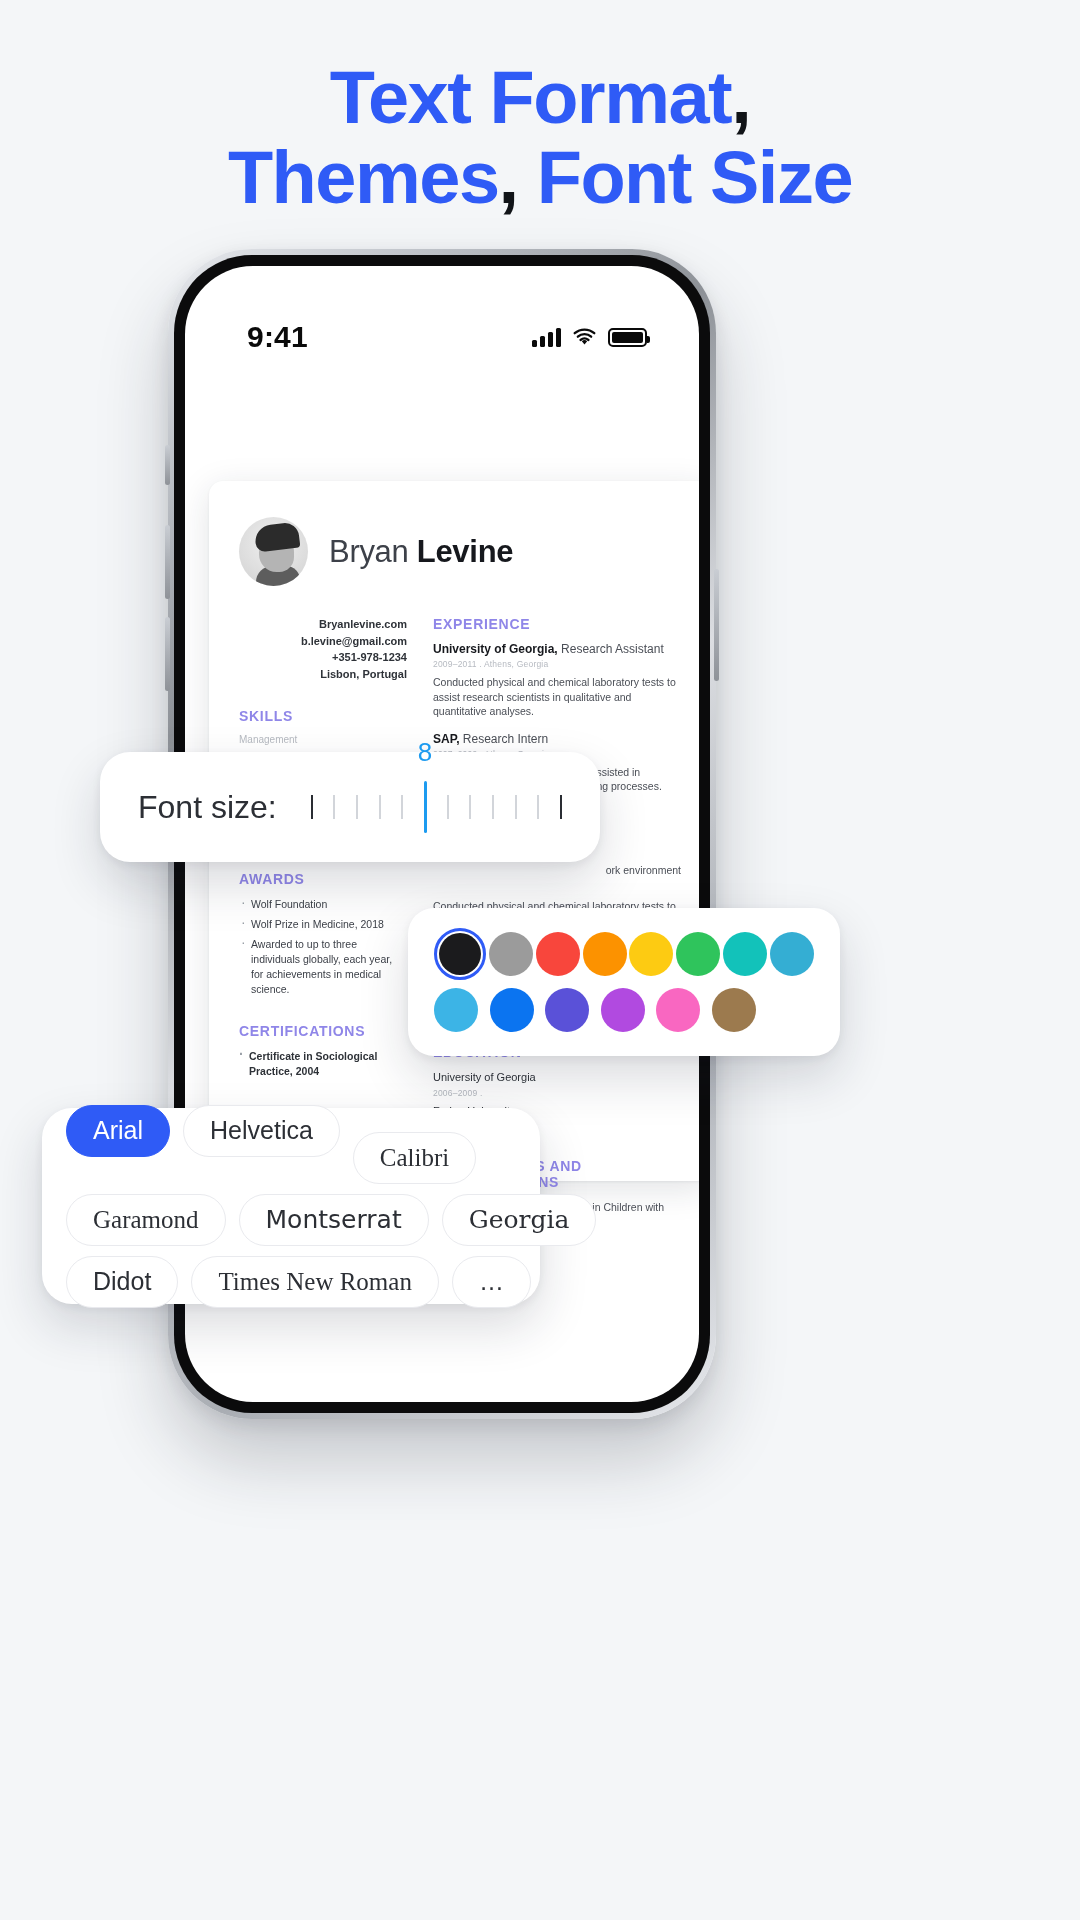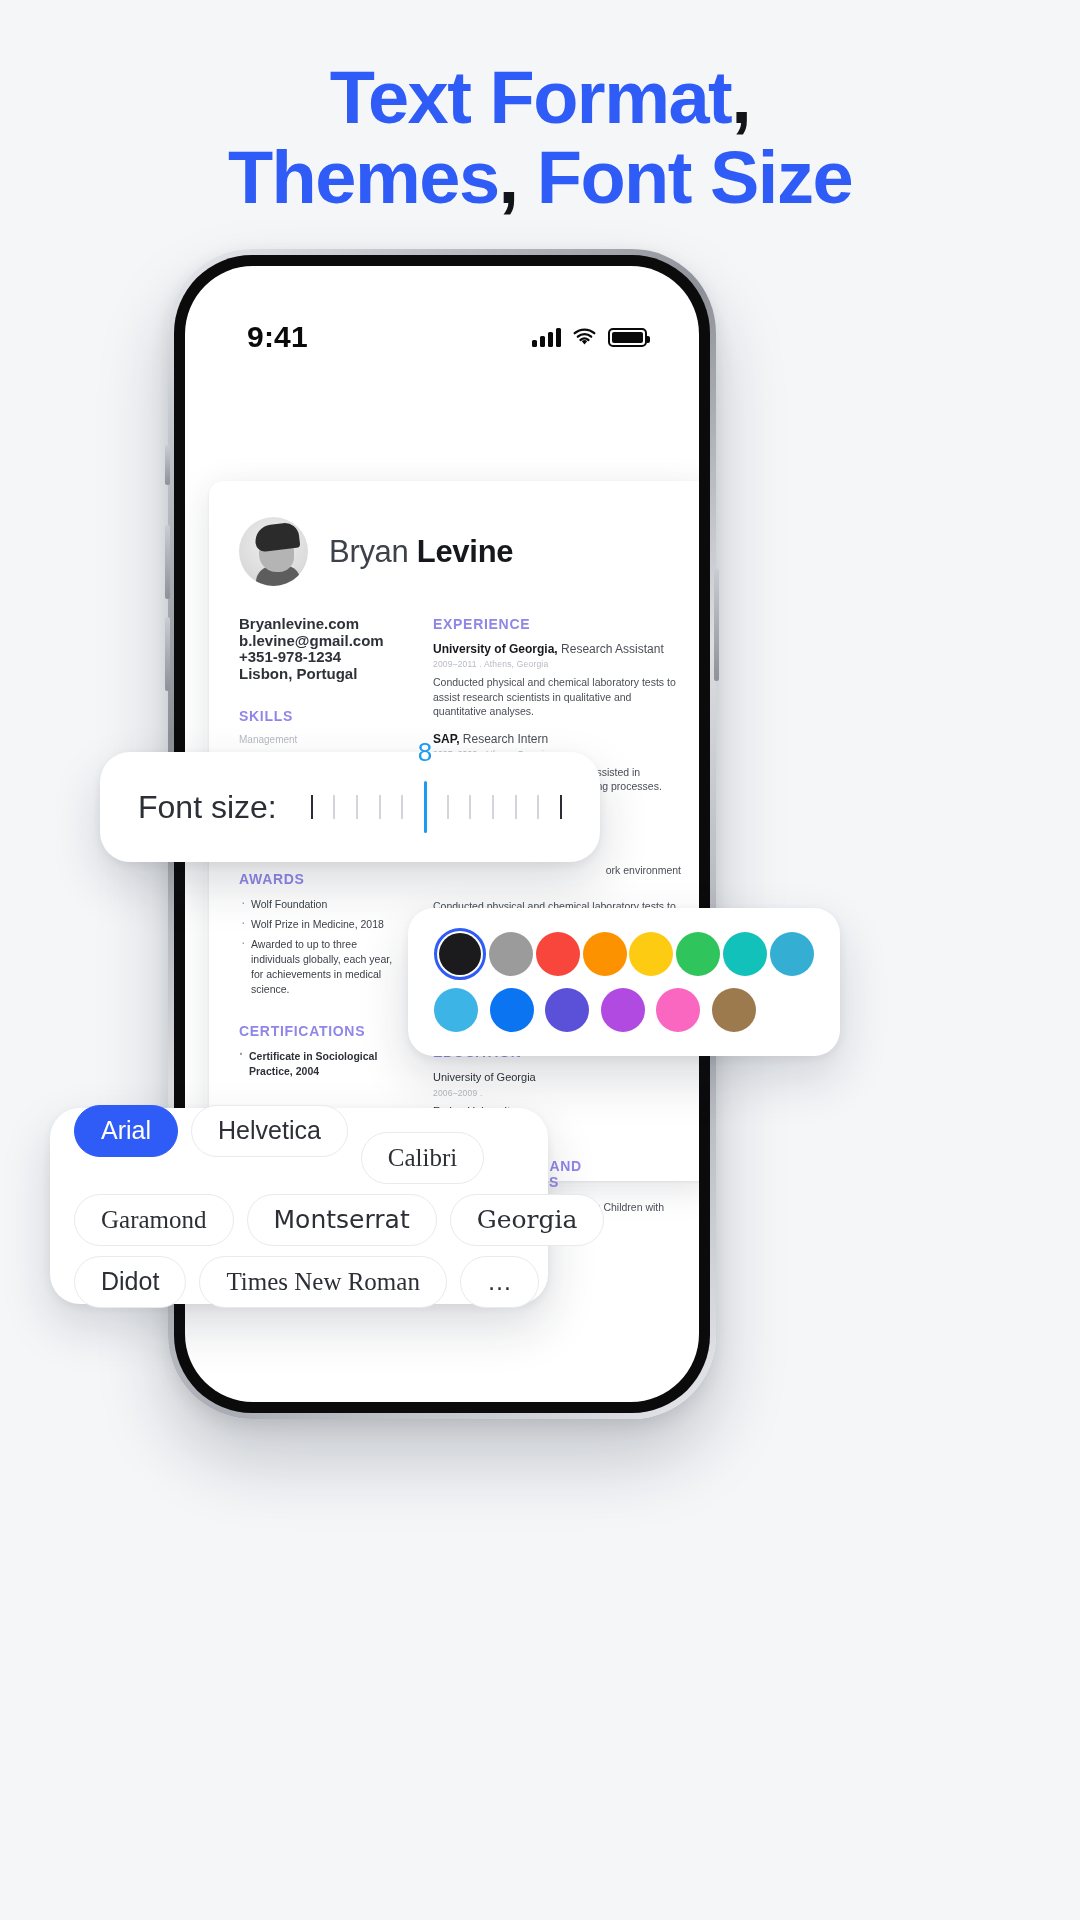--- a/index.html
+++ b/index.html
@@ -101,21 +101,21 @@
     position:absolute; left:17px; top:49px; width:44px; height:24px;
     background:#5d5d5d; border-radius:16px 14px 0 0;
   }
   .r-name { font-size: 31px; color: #3d4149; letter-spacing: -0.3px; white-space: nowrap; }
   .r-name b { color: #16181d; font-weight: bold; }
 
   .r-body { display: flex; gap: 26px; }
   .col-l { width: 168px; flex: none; }
   .col-r { flex: 1; }
 
-  .contact { font-size: 15px; font-weight: bold; color: #2e3238; line-height: 16.5px; }
+  .contact { font-size: 11px; font-weight: bold; color: #2e3238; line-height: 16.5px; text-align: right; }
   .sec-title {
     font-size: 14px; font-weight: bold; color: #8f86e8;
     letter-spacing: 0.7px; margin: 26px 0 10px;
   }
   .sub-muted { font-size: 10px; color: #b6bac1; margin-bottom: 4px; }
   .txt-sm { font-size: 11px; color: #2e3238; line-height: 15px; }
   .meta { font-size: 8.5px; color: #b6bac1; letter-spacing: 0.2px; margin: 3px 0 6px; }
   .para { font-size: 10.5px; color: #4a4e56; line-height: 14.5px; margin-bottom: 13px; }
   .exp-role { font-size: 12px; color: #4a4e56; }
   .exp-role b { color: #16181d; font-weight: bold; }
@@ -159,21 +159,21 @@
     padding: 18px 26px; border-radius: 26px;
   }
   .swatch-row { display: flex; justify-content: space-between; align-items: center; height: 56px; }
   .swatch { width: 44px; height: 44px; border-radius: 50%; flex: none; }
   .swatch-sel { position: relative; width: 52px; height: 52px; border-radius: 50%;
     border: 3px solid #2f5bf6; display: flex; align-items: center; justify-content: center; flex: none; }
   .swatch-sel .swatch { width: 42px; height: 42px; }
 
   
   .panel-fonts {
-    left: 50px; top: 1108px; width: 498px; height: 196px;
+    left: 42px; top: 1108px; width: 498px; height: 196px;
     border-radius: 30px; padding: 20px 24px;
     display: flex; flex-direction: column; justify-content: center; gap: 10px;
   }
   .font-row { display: flex; gap: 13px; justify-content: flex-start; }
   .pill {
     height: 52px; border-radius: 26px; border: 1.5px solid #e9eaee;
     display: flex; align-items: center; justify-content: center;
     padding: 0 26px; font-size: 25px; color: #2c2f35; white-space: nowrap; background: #fff;
   }
   .pill.active { background: #2f5bf6; color: #fff; border-color: #2f5bf6; }

